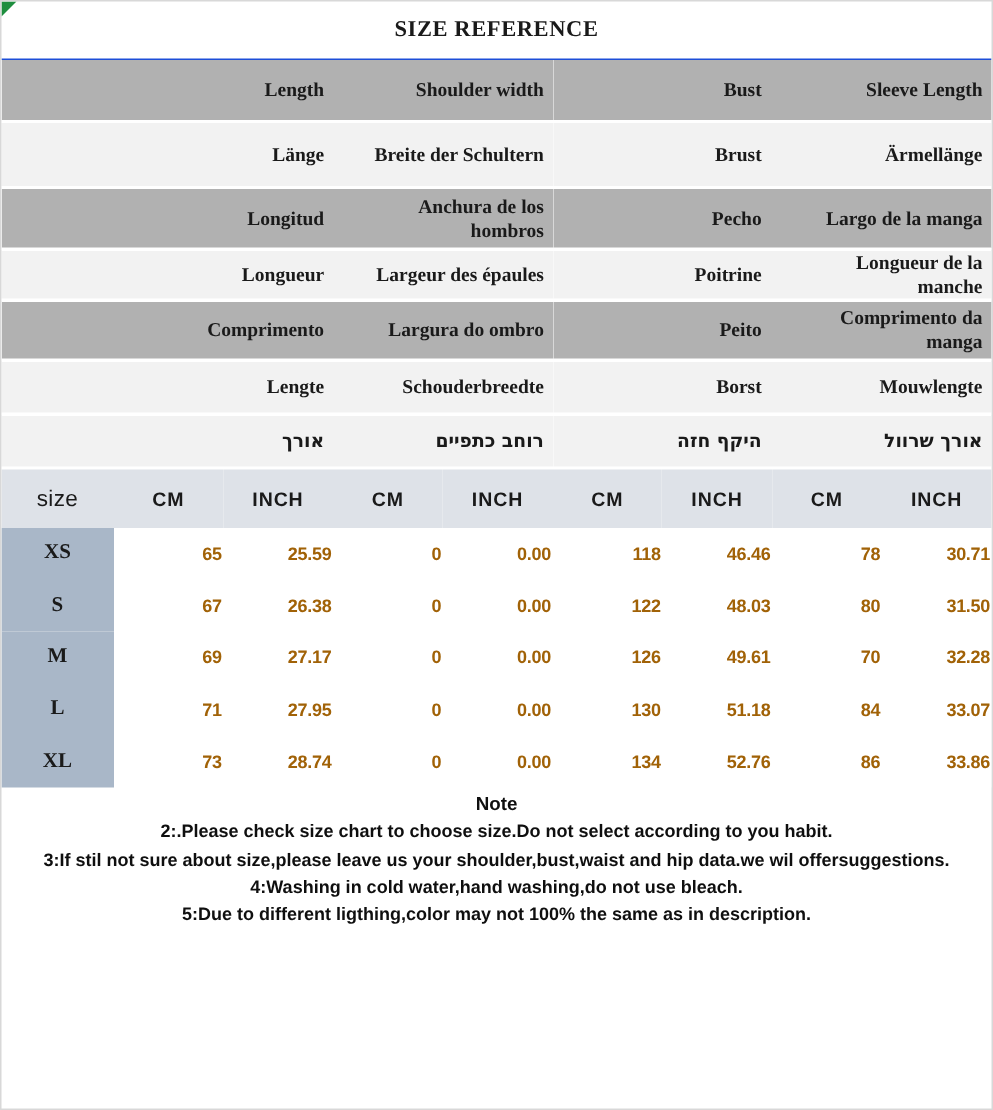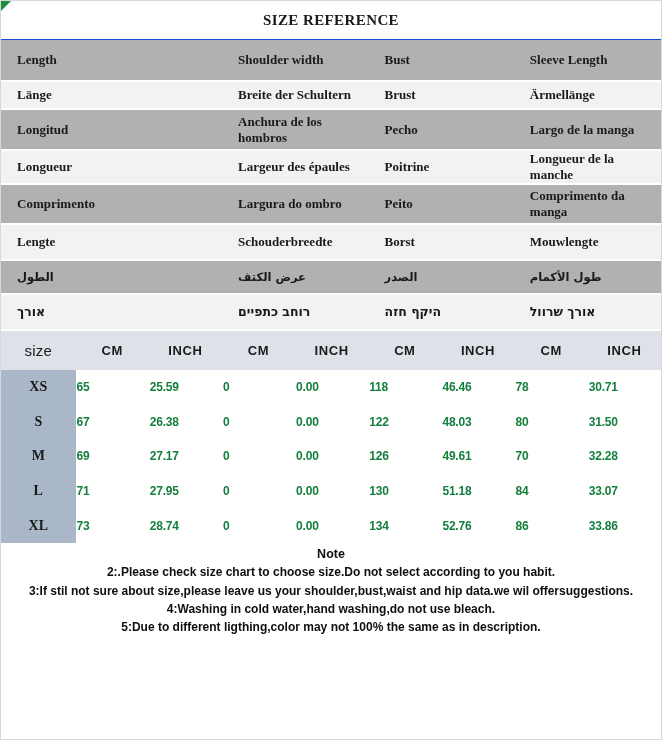--- a/index.html
+++ b/index.html
@@ -21,24 +21,24 @@
   }
   .title-bar{
     height:38px;
     display:flex;align-items:center;justify-content:center;
     font-weight:bold;font-size:15px;letter-spacing:.4px;
     border-bottom:1px solid #1d4ed8;
   }
   table{width:100%;border-collapse:collapse;table-layout:fixed;}
   
   .lang-table td{
-    text-align:left;vertical-align:middle;
+    text-align:right;vertical-align:middle;
     font-weight:bold;font-size:13px;line-height:1.22;
     white-space:pre-line;
-    padding:0 16px;
+    padding:0 6px;
     overflow:hidden;
   }
   .band-gray{background:var(--band-gray,#b1b1b1);}
   .band-light{background:var(--band-light,#f2f2f2);}
   .lang-row{border-bottom:2px solid #fff;}
   td.cell-ar{font-family:"DejaVu Sans",sans-serif;font-size:11.5px;font-weight:bold;}
   td.cell-he{font-family:"DejaVu Sans",sans-serif;font-size:12.5px;font-weight:bold;}
   
   .unit-row{height:39px;background:var(--unit-header-bg,#dee2e8);}
   .unit-row th{
@@ -52,21 +52,21 @@
   }
   .num-table tbody tr{height:34.7px;}
   .size-label{
     background:var(--size-column-bg,#a9b7c8);
     font-family:"Liberation Serif",serif;
     font-weight:bold;font-size:14px;text-align:center;vertical-align:middle;
   }
   .value-cell{
     font-family:"Liberation Sans",sans-serif;
     font-weight:700;font-size:12px;letter-spacing:-.2px;
-    text-align:left;vertical-align:middle;color:#15803d;background:#fff;
+    text-align:right;vertical-align:middle;color:#a16207;background:#fff;
   }
   
   .note{
     padding-top:3px;
     text-align:center;
     font-family:"Liberation Sans",sans-serif;
     font-weight:700;color:#0f0f0f;
   }
   .note-heading{font-size:12.5px;line-height:17px;}
   .note-line{font-size:12px;line-height:18.4px;}
@@ -88,21 +88,21 @@
         <col style="width:22%">
         <col style="width:22.3%">
     </colgroup>
     <tbody>
         <tr class="lang-row band-gray" style="height: 41px;">
           <td>Length</td>
           <td>Shoulder width</td>
           <td>Bust</td>
           <td>Sleeve Length</td>
         </tr>
-        <tr class="lang-row band-light" style="height: 28px;">
+        <tr class="lang-row band-light" style="height: 44px;">
           <td>Länge</td>
           <td>Breite der Schultern</td>
           <td>Brust</td>
           <td>Ärmellänge</td>
         </tr>
         <tr class="lang-row band-gray" style="height: 41px;">
           <td>Longitud</td>
           <td>Anchura de los
 hombros</td>
           <td>Pecho</td>
@@ -120,26 +120,20 @@
           <td>Largura do ombro</td>
           <td>Peito</td>
           <td>Comprimento da
 manga</td>
         </tr>
         <tr class="lang-row band-light" style="height: 36px;">
           <td>Lengte</td>
           <td>Schouderbreedte</td>
           <td>Borst</td>
           <td>Mouwlengte</td>
-        </tr>
-        <tr class="lang-row band-gray" style="height: 34px;">
-          <td dir="rtl" class="cell-ar">الطول</td>
-          <td dir="rtl" class="cell-ar">عرض الكتف</td>
-          <td dir="rtl" class="cell-ar">الصدر</td>
-          <td dir="rtl" class="cell-ar">طول الأكمام</td>
         </tr>
         <tr class="lang-row band-light" style="height: 36px;">
           <td dir="rtl" class="cell-he">אורך</td>
           <td dir="rtl" class="cell-he">רוחב כתפיים</td>
           <td dir="rtl" class="cell-he">היקף חזה</td>
           <td dir="rtl" class="cell-he">אורך שרוול</td>
         </tr>
       </tbody>
   </table>
 

